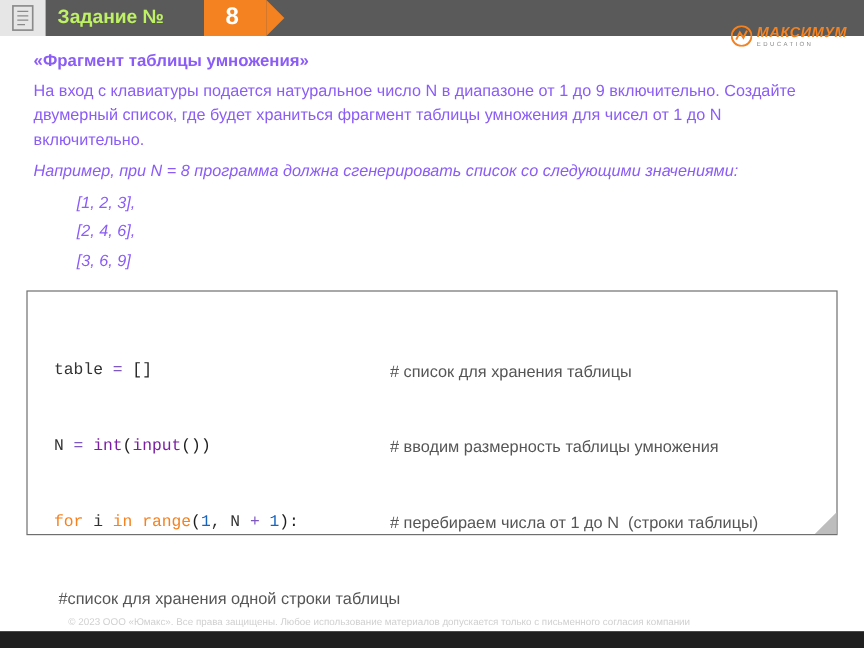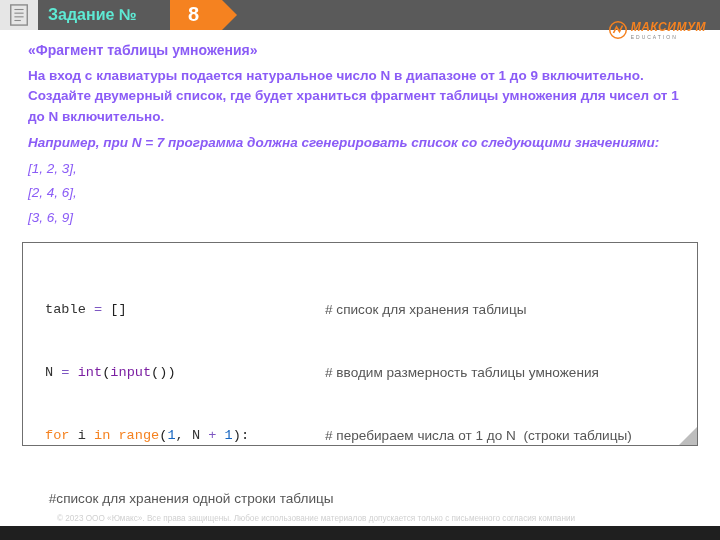--- a/index.html
+++ b/index.html
@@ -22,21 +22,21 @@
   .doc-icon {
     width: 38px;
     height: 30px;
     background: #e6e6e6;
     display: flex;
     align-items: center;
     justify-content: center;
   }
   .doc-icon svg { width: 20px; height: 22px; }
   .header-title {
-    color: #5eead4;
+    color: #bef264;
     font-weight: bold;
     font-size: 16px;
     margin-left: 10px;
   }
   .task-number-tab {
     position: absolute;
     left: 170px;
     top: 0;
   }
   .task-number-tab .shape {
@@ -77,24 +77,24 @@
   }
   .logo svg { width: 18px; height: 18px; }
   .logo .edu { display:block; font-size:5px; color:#888; letter-spacing:2px; font-weight:normal; font-style:normal;}
   .content {
     padding: 10px 28px 4px 28px;
     font-size: 13.5px;
     color: #8b5cf6;
     line-height: 1.5;
   }
   .title-bold { font-weight: bold; margin-bottom: 5px; font-size: 14px;}
-  .para { margin-bottom: 6px; font-weight: bold; }
+  .para { margin-bottom: 6px; }
   .italic { font-style: italic; }
   .example-list { font-style: italic; margin-top: 2px; }
-  .example-list div { margin-bottom: 4px; }
+  .example-list div { margin-bottom: 4px; margin-left: 36px; }
   .code-box {
     margin: 6px 22px 0 22px;
     border: 1.5px solid #6f6f6f;
     height: 204px;
     padding: 14px 22px;
     font-size: 13.6px;
     color: #1f1f1f;
     white-space: pre;
     line-height: 1.55;
     position: relative;
@@ -158,21 +158,21 @@
     <div>
       <span>МАКСИМУМ</span>
       <span class="edu">EDUCATION</span>
     </div>
   </div>
 </div>
 
 <div class="content">
   <div class="title-bold">«Фрагмент таблицы умножения»</div>
   <div class="para">На вход с клавиатуры подается натуральное число N в диапазоне от 1 до 9 включительно. Создайте двумерный список, где будет храниться фрагмент таблицы умножения для чисел от 1 до N включительно.</div>
-  <div class="para italic">Например, при N = 7 программа должна сгенерировать список со следующими значениями:</div>
+  <div class="para italic">Например, при N = 8 программа должна сгенерировать список со следующими значениями:</div>
   <div class="example-list">
     <div>[1, 2, 3],</div>
     <div>[2, 4, 6],</div>
     <div>[3, 6, 9]</div>
   </div>
 </div>
 
 <div class="code-box">
   <div class="code-line">
     <span class="code-col mono"><span class="name">table </span><span class="op">= </span><span>[]</span></span>

